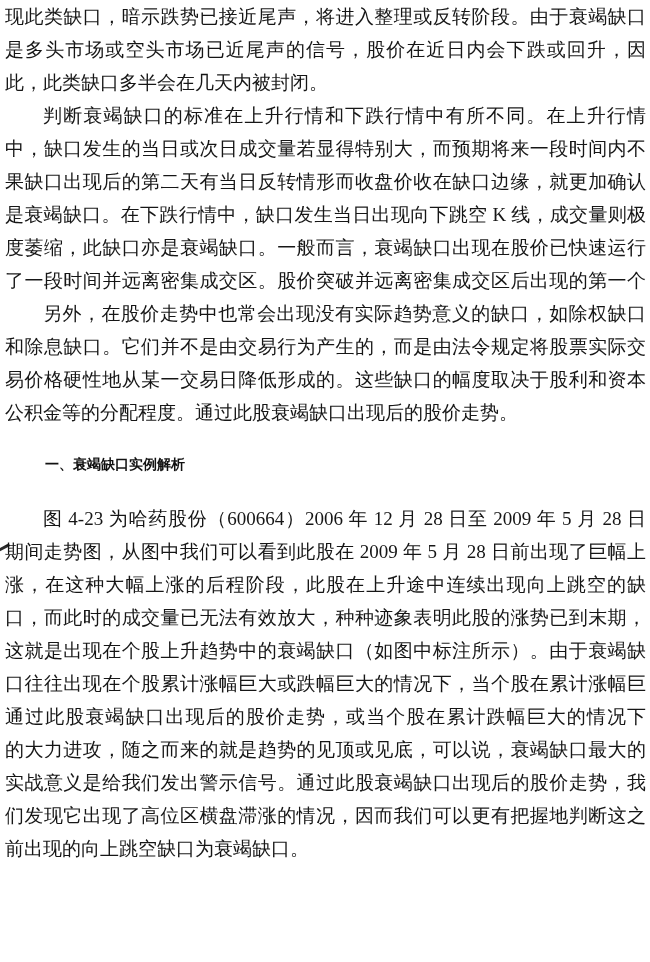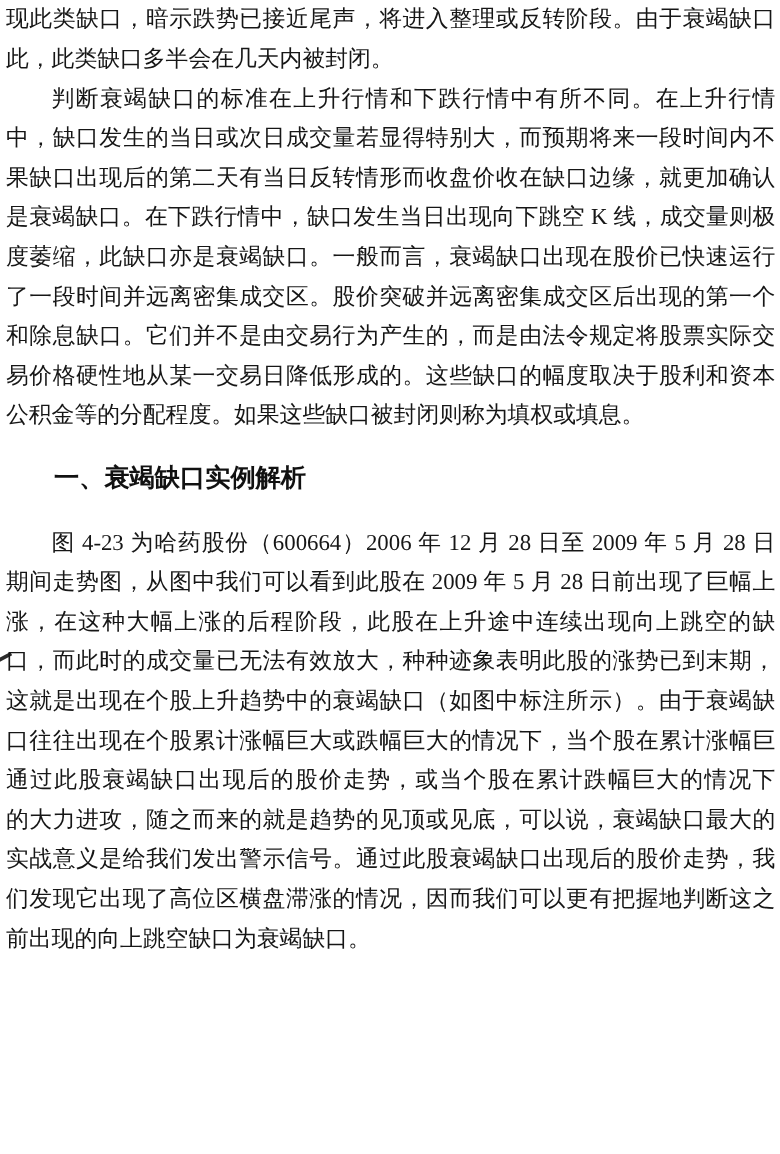--- a/index.html
+++ b/index.html
@@ -29,21 +29,21 @@
   }
   .ln.first { padding-left: 38px; }
   .ln.end { text-align: center; text-align-last: left; }
   .heading {
     height: 33px;
     line-height: 33px;
     margin: 19px 0 21px 0;
     padding-left: 40px;
     font-family: "Liberation Sans", "DejaVu Sans", sans-serif;
     font-weight: bold;
-    font-size: 21px;
+    font-size: 14px;
     color: #111111;
     overflow: hidden;
   }
   .artifact {
     position: absolute;
     left: -2px;
     top: 546px;
     width: 12px;
     height: 2.5px;
     background: #2b2b2b;
@@ -53,36 +53,38 @@
 </head>
 <body>
 
 <div class="page">
   <div class="artifact"></div>
 
   <div class="text-block">
 
     <div>
       <div class="ln">现此类缺口，暗示跌势已接近尾声，将进入整理或反转阶段。由于衰竭缺口</div>
+      <div class="ln">是多头市场或空头市场已近尾声的信号，股价在近日内会下跌或回升，因</div>
       <div class="ln end">此，此类缺口多半会在几天内被封闭。</div>
     </div>
 
     <div>
       <div class="ln first">判断衰竭缺口的标准在上升行情和下跌行情中有所不同。在上升行情</div>
       <div class="ln">中，缺口发生的当日或次日成交量若显得特别大，而预期将来一段时间内不</div>
       <div class="ln">果缺口出现后的第二天有当日反转情形而收盘价收在缺口边缘，就更加确认</div>
       <div class="ln">是衰竭缺口。在下跌行情中，缺口发生当日出现向下跳空 K 线，成交量则极</div>
       <div class="ln">度萎缩，此缺口亦是衰竭缺口。一般而言，衰竭缺口出现在股价已快速运行</div>
       <div class="ln">了一段时间并远离密集成交区。股价突破并远离密集成交区后出现的第一个</div>
     </div>
 
     <div>
+      <div class="ln first">另外，在股价走势中也常会出现没有实际趋势意义的缺口，如除权缺口</div>
       <div class="ln">和除息缺口。它们并不是由交易行为产生的，而是由法令规定将股票实际交</div>
       <div class="ln">易价格硬性地从某一交易日降低形成的。这些缺口的幅度取决于股利和资本</div>
-      <div class="ln end">公积金等的分配程度。如果这些缺口被封闭则称为填权或填息。</div>
+      <div class="ln end">公积金等的分配程度。通过此股衰竭缺口出现后的股价走势。</div>
     </div>
 
     <div class="heading">一、衰竭缺口实例解析</div>
 
     <div>
       <div class="ln first">图 4-23 为哈药股份（600664）2006 年 12 月 28 日至 2009 年 5 月 28 日</div>
       <div class="ln">期间走势图，从图中我们可以看到此股在 2009 年 5 月 28 日前出现了巨幅上</div>
       <div class="ln">涨，在这种大幅上涨的后程阶段，此股在上升途中连续出现向上跳空的缺</div>
       <div class="ln">口，而此时的成交量已无法有效放大，种种迹象表明此股的涨势已到末期，</div>
       <div class="ln">这就是出现在个股上升趋势中的衰竭缺口（如图中标注所示）。由于衰竭缺</div>

